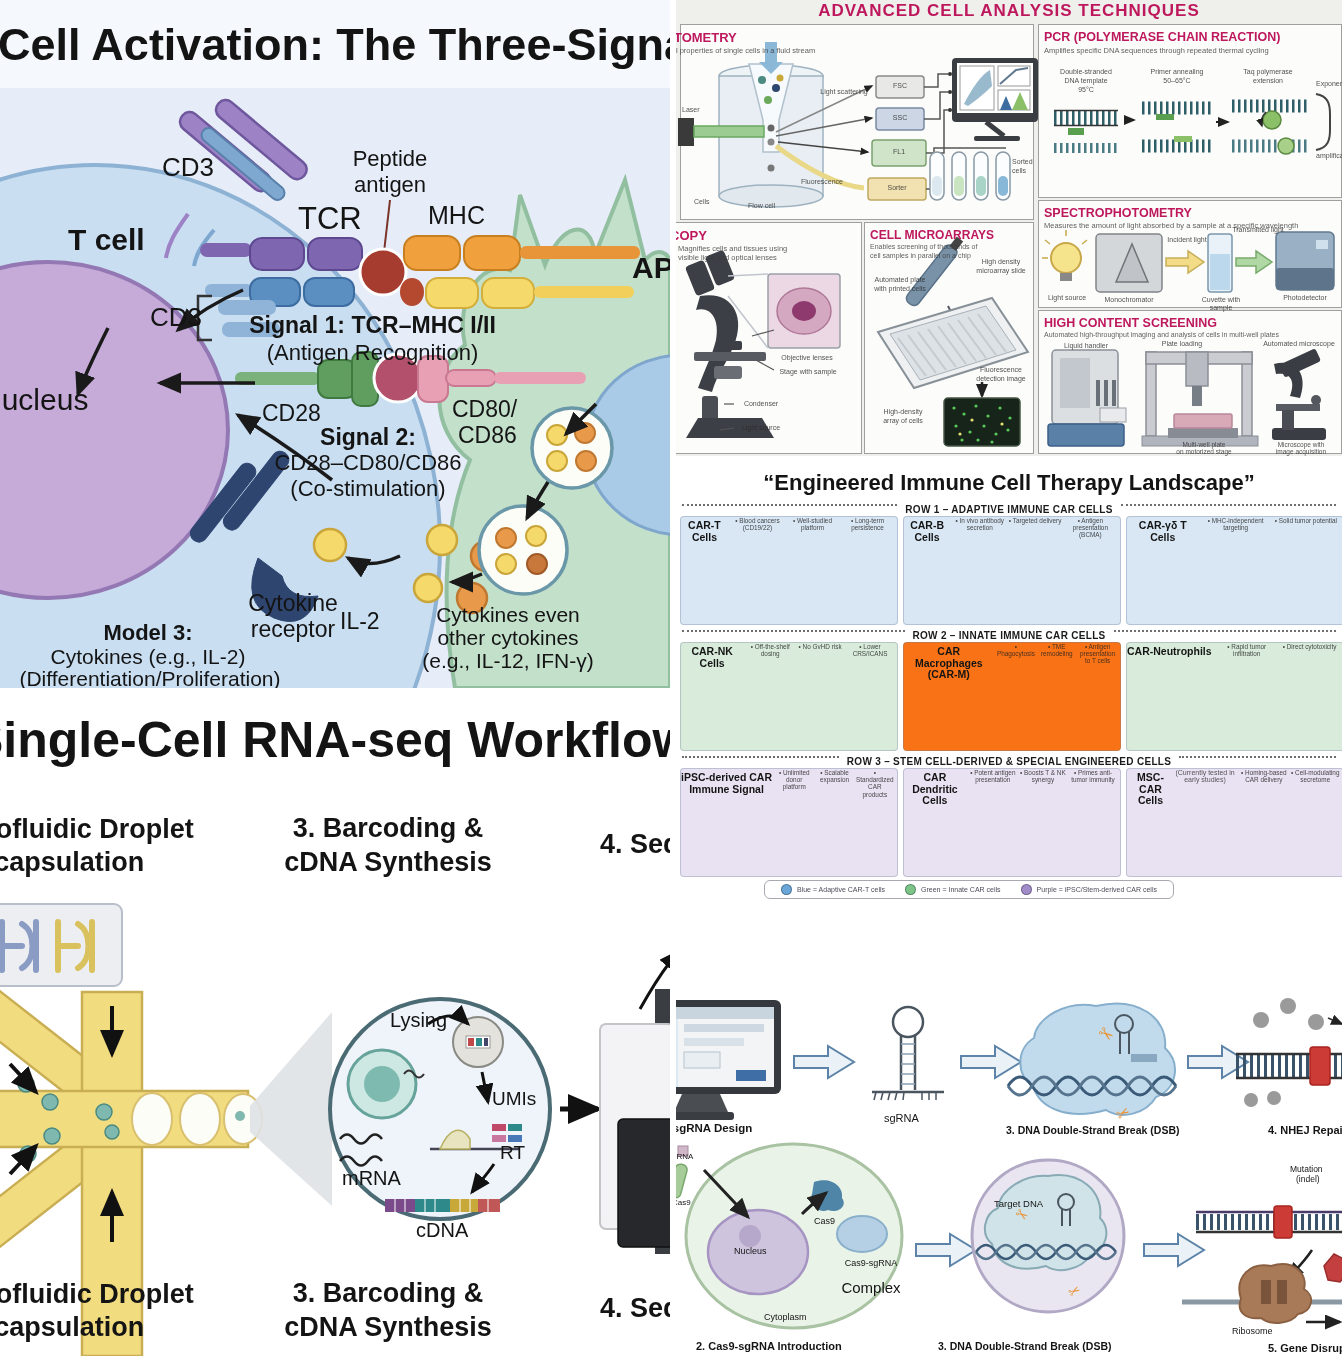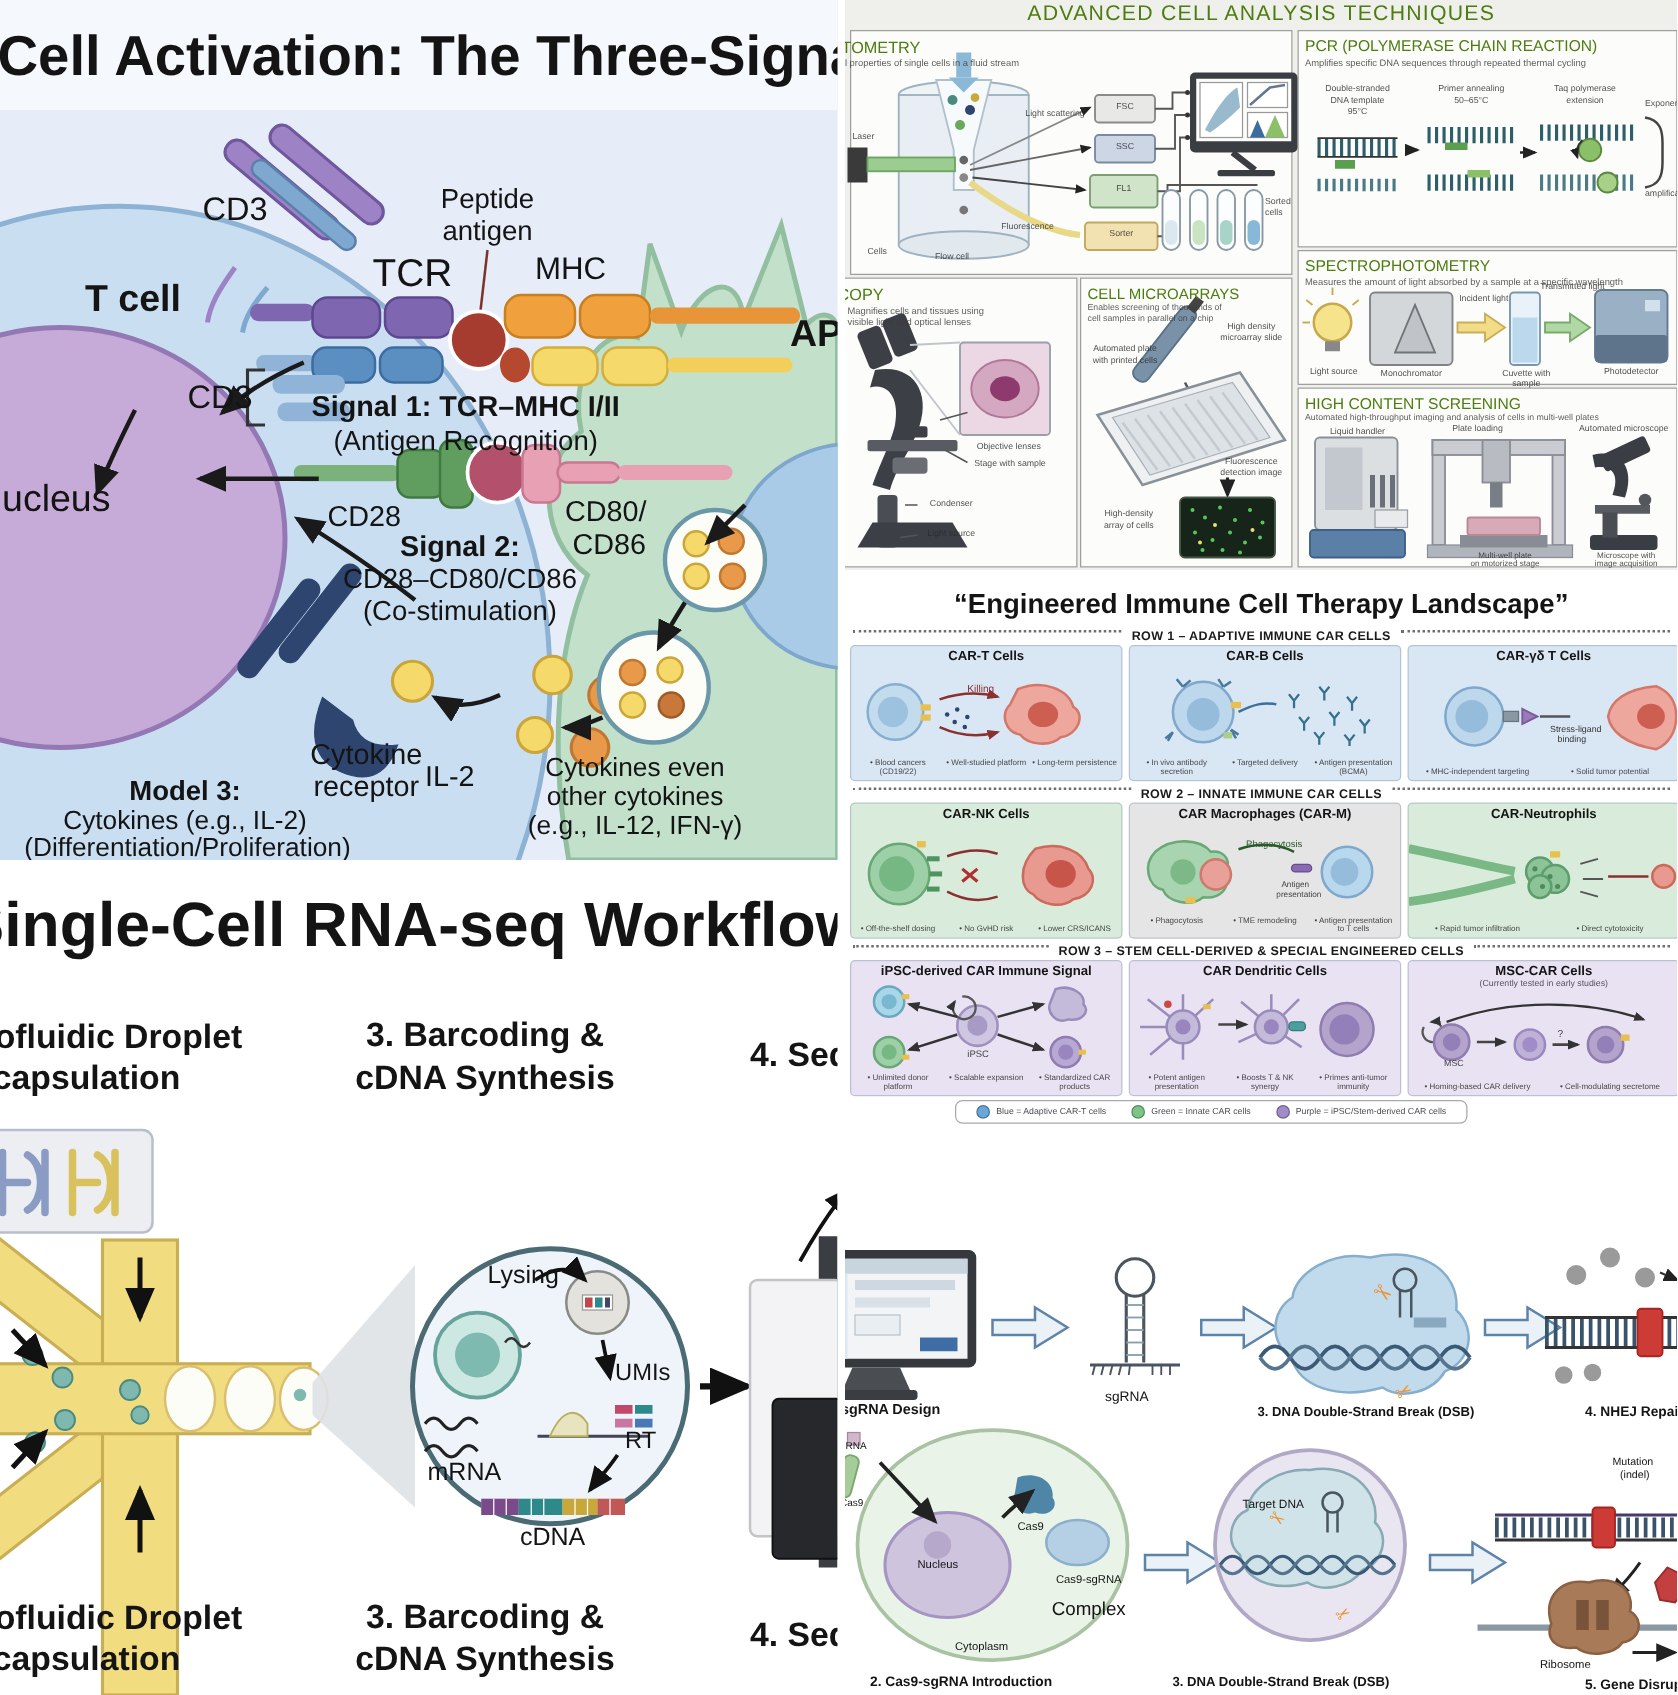--- a/index.html
+++ b/index.html
@@ -4,25 +4,25 @@
 <style>
   html,body{margin:0;padding:0;background:#fff}
   #stage{position:relative;width:1342px;height:1356px;overflow:hidden;background:#fff;
          font-family:"Liberation Sans","DejaVu Sans",sans-serif;color:#141414}
   .t{position:absolute;white-space:nowrap;color:#141414;line-height:1.2}
   .b{font-weight:700}
   .c{text-align:center}
   .fz{opacity:.82;filter:blur(.3px)}
   .panel{position:absolute;overflow:hidden}
   .box{position:absolute;background:#fcfcfb;border:1px solid #9f9f9d;overflow:hidden}
-  .bt{position:absolute;font-weight:400;color:#4d7c0f;white-space:nowrap}
+  .bt{position:absolute;font-weight:700;color:#be185d;white-space:nowrap}
   .sub{position:absolute;font-size:7.5px;color:#3b3b3b;line-height:1.25;white-space:nowrap}
   .lb{position:absolute;font-size:7px;color:#2a2a2a;line-height:1.12;text-align:center}
   .card{position:absolute;width:216px;height:107px;border-radius:4px;border:1px solid rgba(110,130,155,.35);
-        display:flex;flex-direction:column;overflow:hidden}
+        display:flex;flex-direction:row;overflow:hidden}
   .ct{font-size:10.5px;font-weight:700;text-align:center;margin-top:3px;line-height:1.1}
   .cs{font-size:7px;text-align:center;color:#333;line-height:1}
   .art{flex:1;min-height:0}
   .bl{display:flex;justify-content:space-around;align-items:flex-start;padding:0 3px 3px;gap:2px}
   .bl span{font-size:6.4px;line-height:1.12;flex:1;text-align:center;color:#222}
   .rh{position:absolute;left:6px;right:6px;display:flex;align-items:flex-start;gap:8px}
   .rh i{flex:1;border-top:2px dotted #6e6e6e;height:0}
   .rh b{font-size:10px;letter-spacing:.3px;white-space:nowrap;color:#1a1a1a}
   .lg{position:absolute;display:flex;align-items:center;gap:20px;border:1.5px solid #a8a8b0;border-radius:6px;
       background:#fff;padding:3px 16px;white-space:nowrap}
@@ -620,21 +620,21 @@
           </g>
         <path d="M146,8 C166,2 184,10 188,24 C196,32 190,46 176,48 C166,56 150,52 144,44 C134,40 132,22 146,8 Z" fill="#e89a90" stroke="#cc6a5e" stroke-width="2"></path>
         <ellipse cx="166" cy="28" rx="12" ry="11" fill="#c8554a"></ellipse>
       </svg>
       <div class="bl">
           <span class="fz">• Off-the-shelf dosing</span>
           <span class="fz">• No GvHD risk</span>
           <span class="fz">• Lower CRS/ICANS</span>
         </div>
     </div>
-    <div class="card" style="left:227px;top:180px;background:#e5e5e5">
+    <div class="card" style="left:227px;top:180px;background:#f97316">
       <div class="ct">CAR Macrophages (CAR-M)</div>
       <svg class="art" style="position:static" viewBox="0 0 214 56">
         <path d="M20,14 C34,2 56,4 64,14 C76,12 82,24 74,32 C82,42 70,52 58,50 C48,58 30,54 26,44 C14,42 10,24 20,14 Z" fill="#a8d4b0" stroke="#6aa876" stroke-width="2"></path>
         <circle cx="42" cy="30" r="10" fill="#7cb888"></circle>
         <circle cx="68" cy="32" r="12" fill="#e8a098" stroke="#cc7a6e" stroke-width="2"></circle>
         <rect x="44" y="50" width="8" height="5" fill="#e8c050"></rect>
         <path d="M86,12 C104,6 118,8 130,14" fill="none" stroke="#2a5a2a" stroke-width="2"></path>
         <rect x="128" y="24" width="16" height="6" rx="3" fill="#8a6ab0" stroke="#6a4a90" stroke-width="1"></rect>
         <circle cx="172" cy="30" r="20" fill="#b8d8ee" stroke="#7fa8cc" stroke-width="2"></circle>
           <circle cx="170" cy="30" r="11" fill="#96bcdc"></circle>

